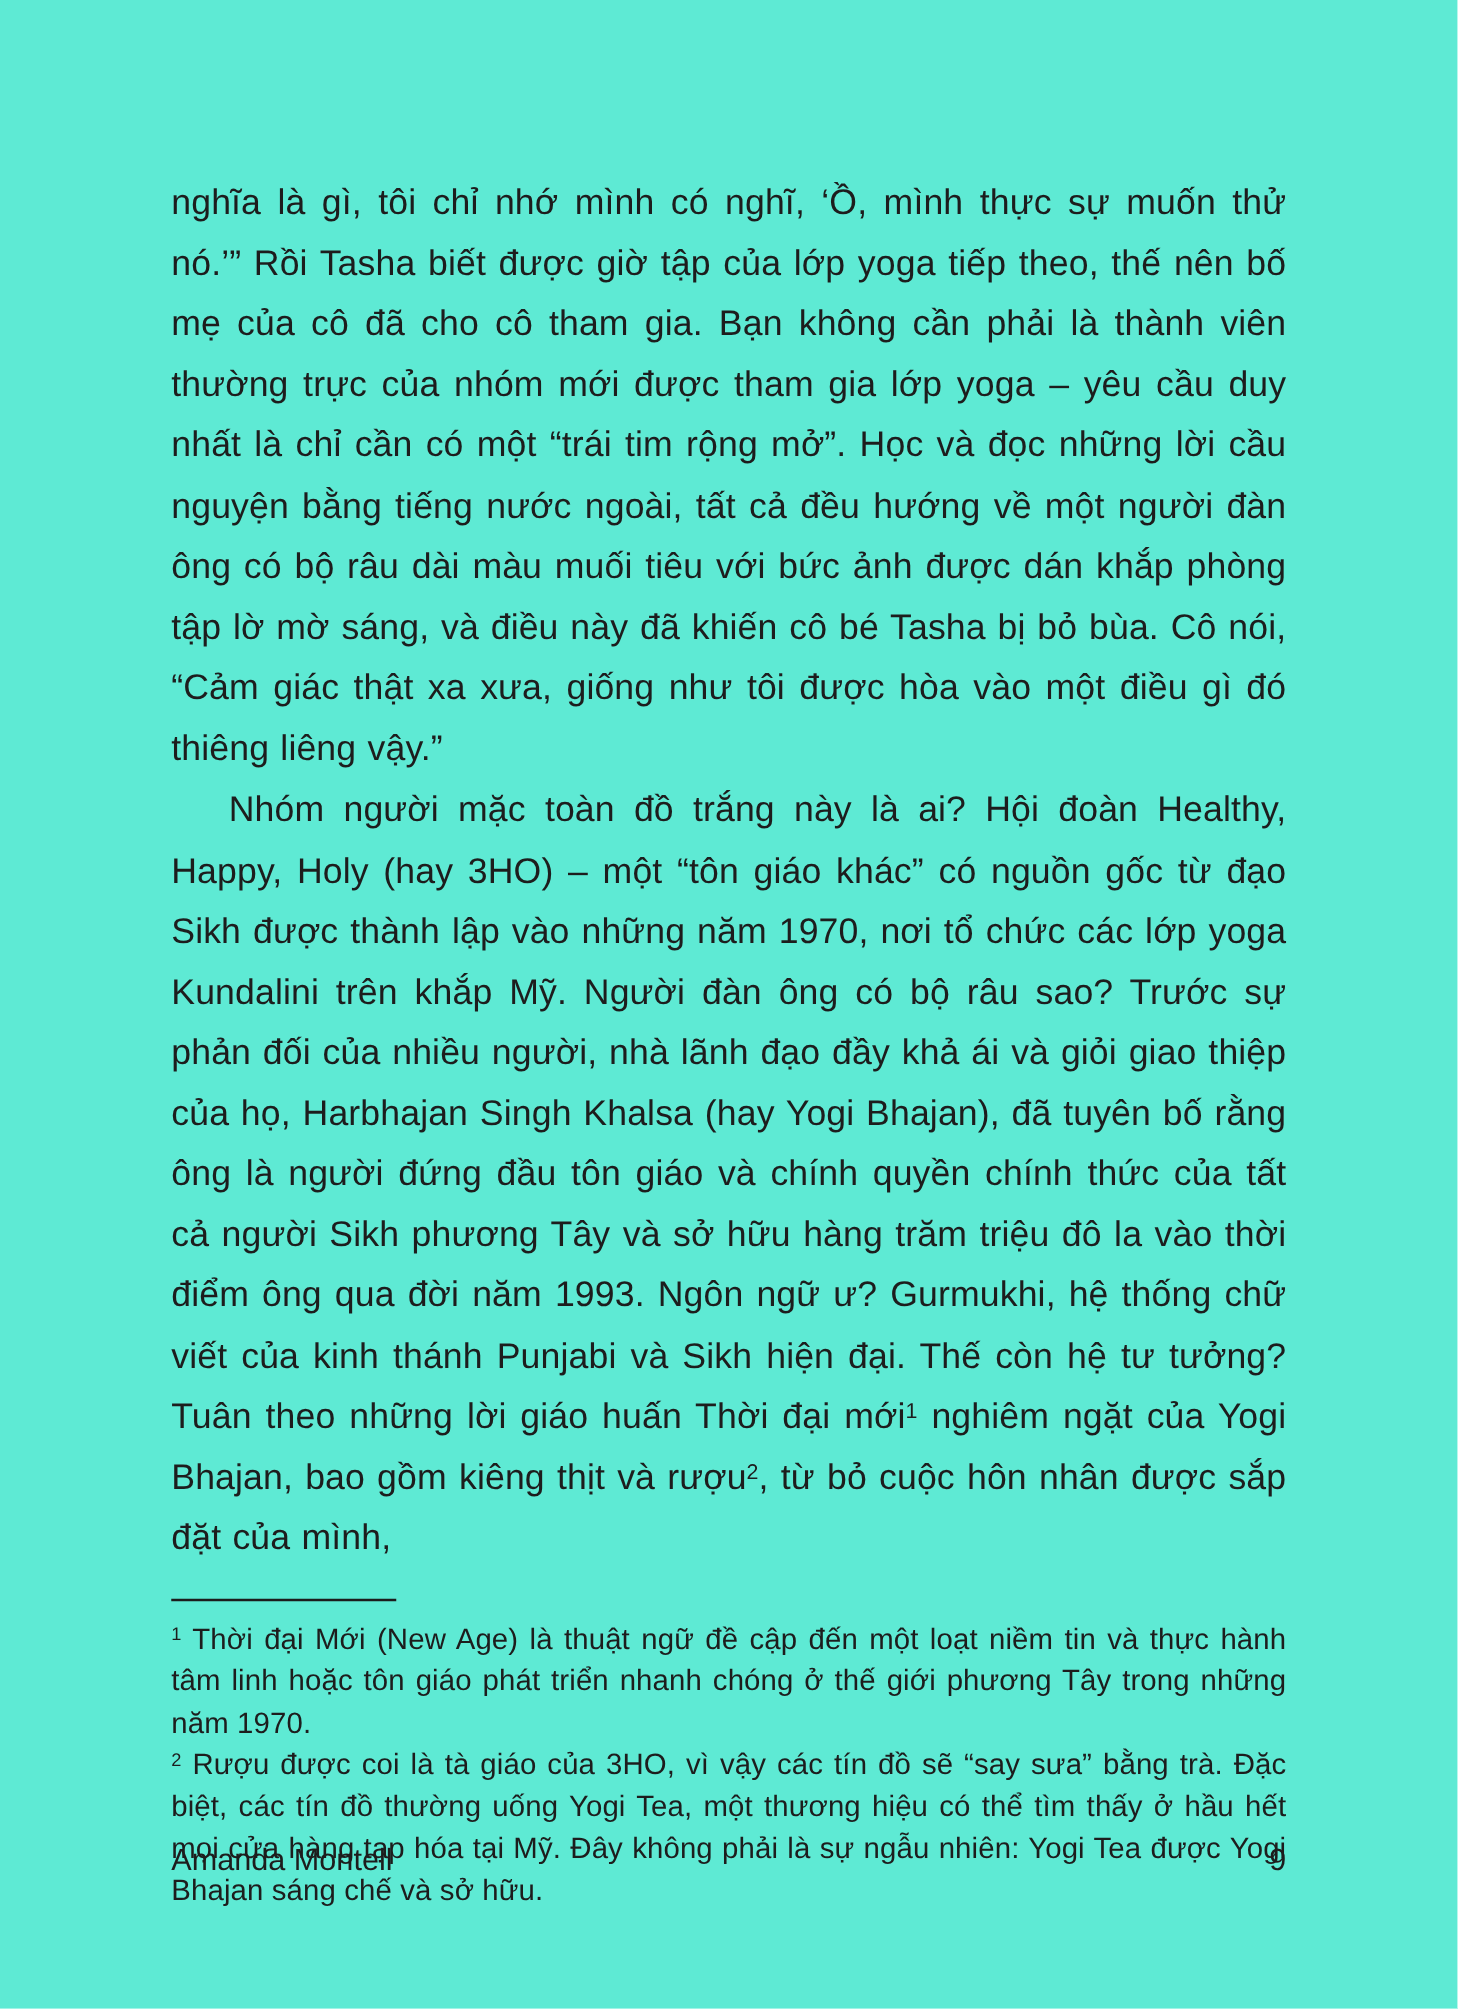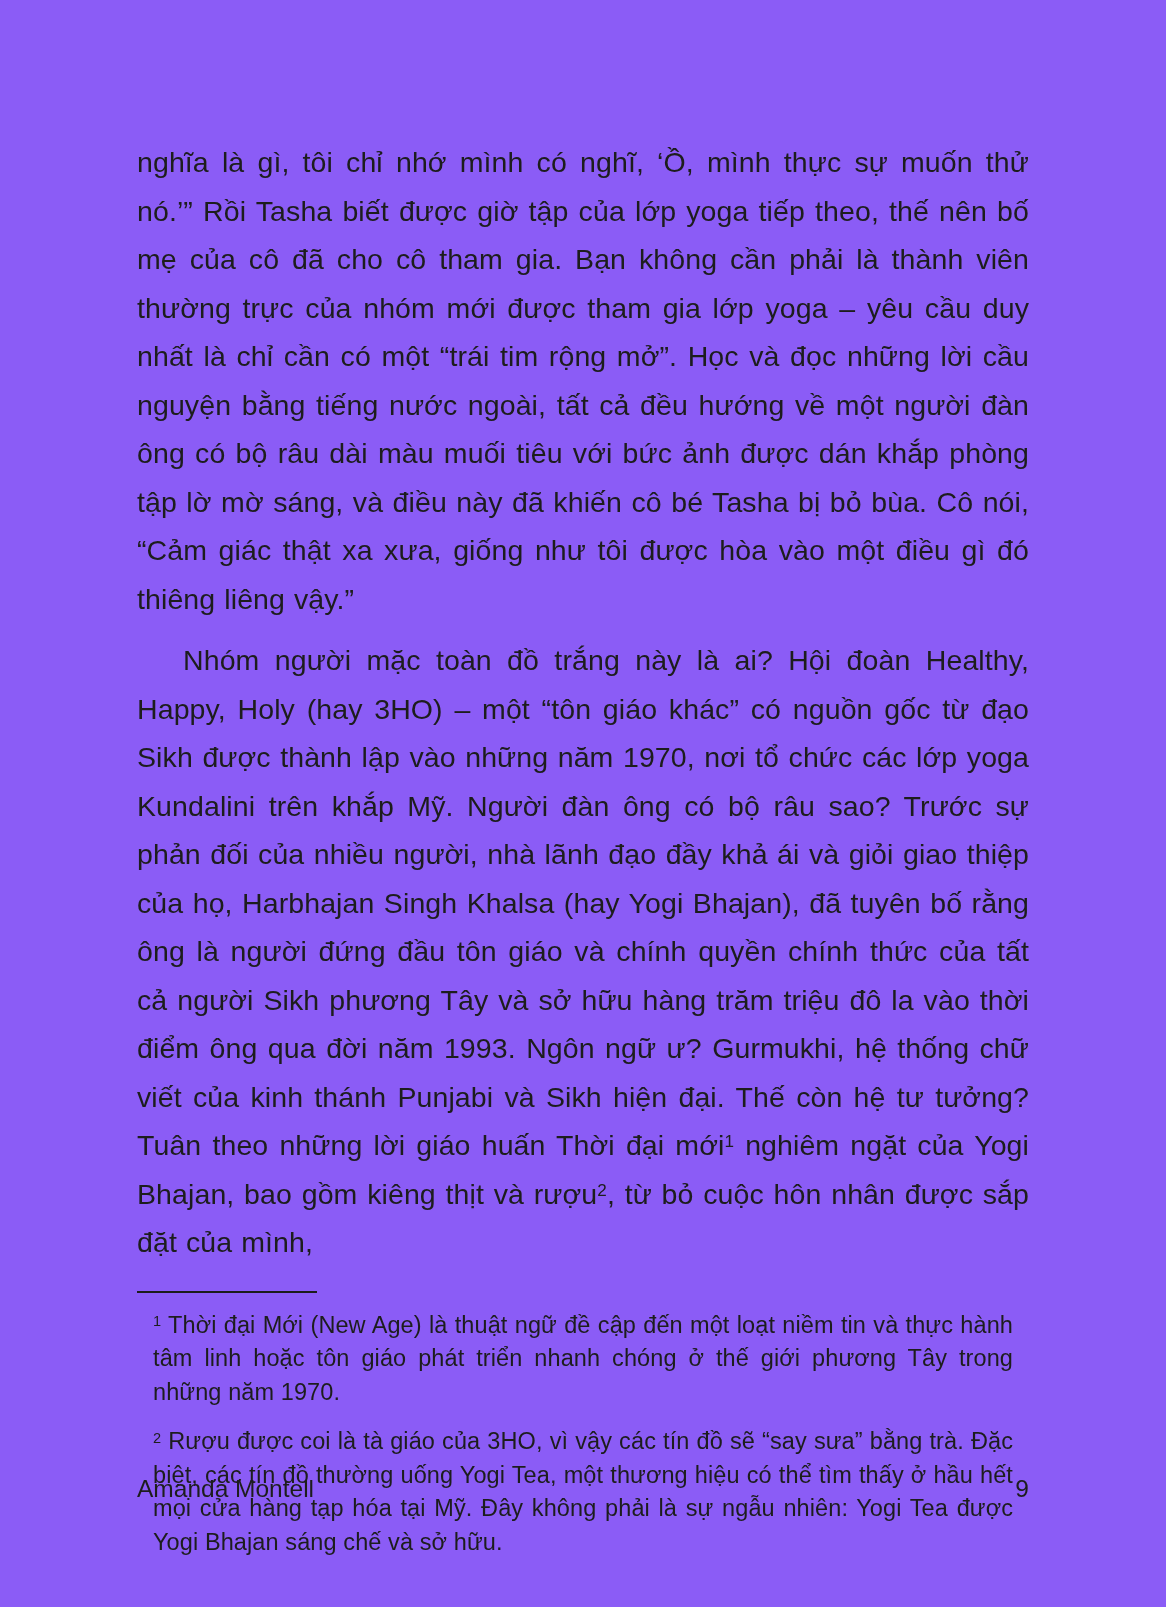--- a/index.html
+++ b/index.html
@@ -13,49 +13,49 @@
     position: relative;
     font-family: "Liberation Sans", sans-serif;
     color: #1d1d1d;
     -webkit-font-smoothing: antialiased;
   }
   .page {
     position: absolute;
     inset: 0;
     padding: 138px 137px 0 137px;
     box-sizing: border-box;
-    background: #8b5cf6;
+    background: #5eead4;
   }
   .para {
     margin: 0;
     font-size: 28.5px;
     line-height: 48.5px;
     text-align: justify;
     letter-spacing: 0.1px;
     word-spacing: 1px;
   }
   .para.para-indent {
-    margin-top: 13px;
+    margin-top: 1px;
     text-indent: 46px;
   }
   sup.fn-ref {
     font-size: 0.6em;
     line-height: 0;
     vertical-align: baseline;
     position: relative;
     top: -0.45em;
   }
   .footnote-rule {
     width: 180px;
     height: 0;
     border-top: 2.5px solid #1c1c1c;
     margin: 24px 0 14px 0;
   }
   .footnotes .footnote {
-    margin: 16px;
+    margin: 0;
     font-size: 23.5px;
     line-height: 33.5px;
     text-align: justify;
     letter-spacing: 0.1px;
   }
   sup.fn-marker {
     font-size: 0.62em;
     line-height: 0;
     vertical-align: baseline;
     position: relative;

